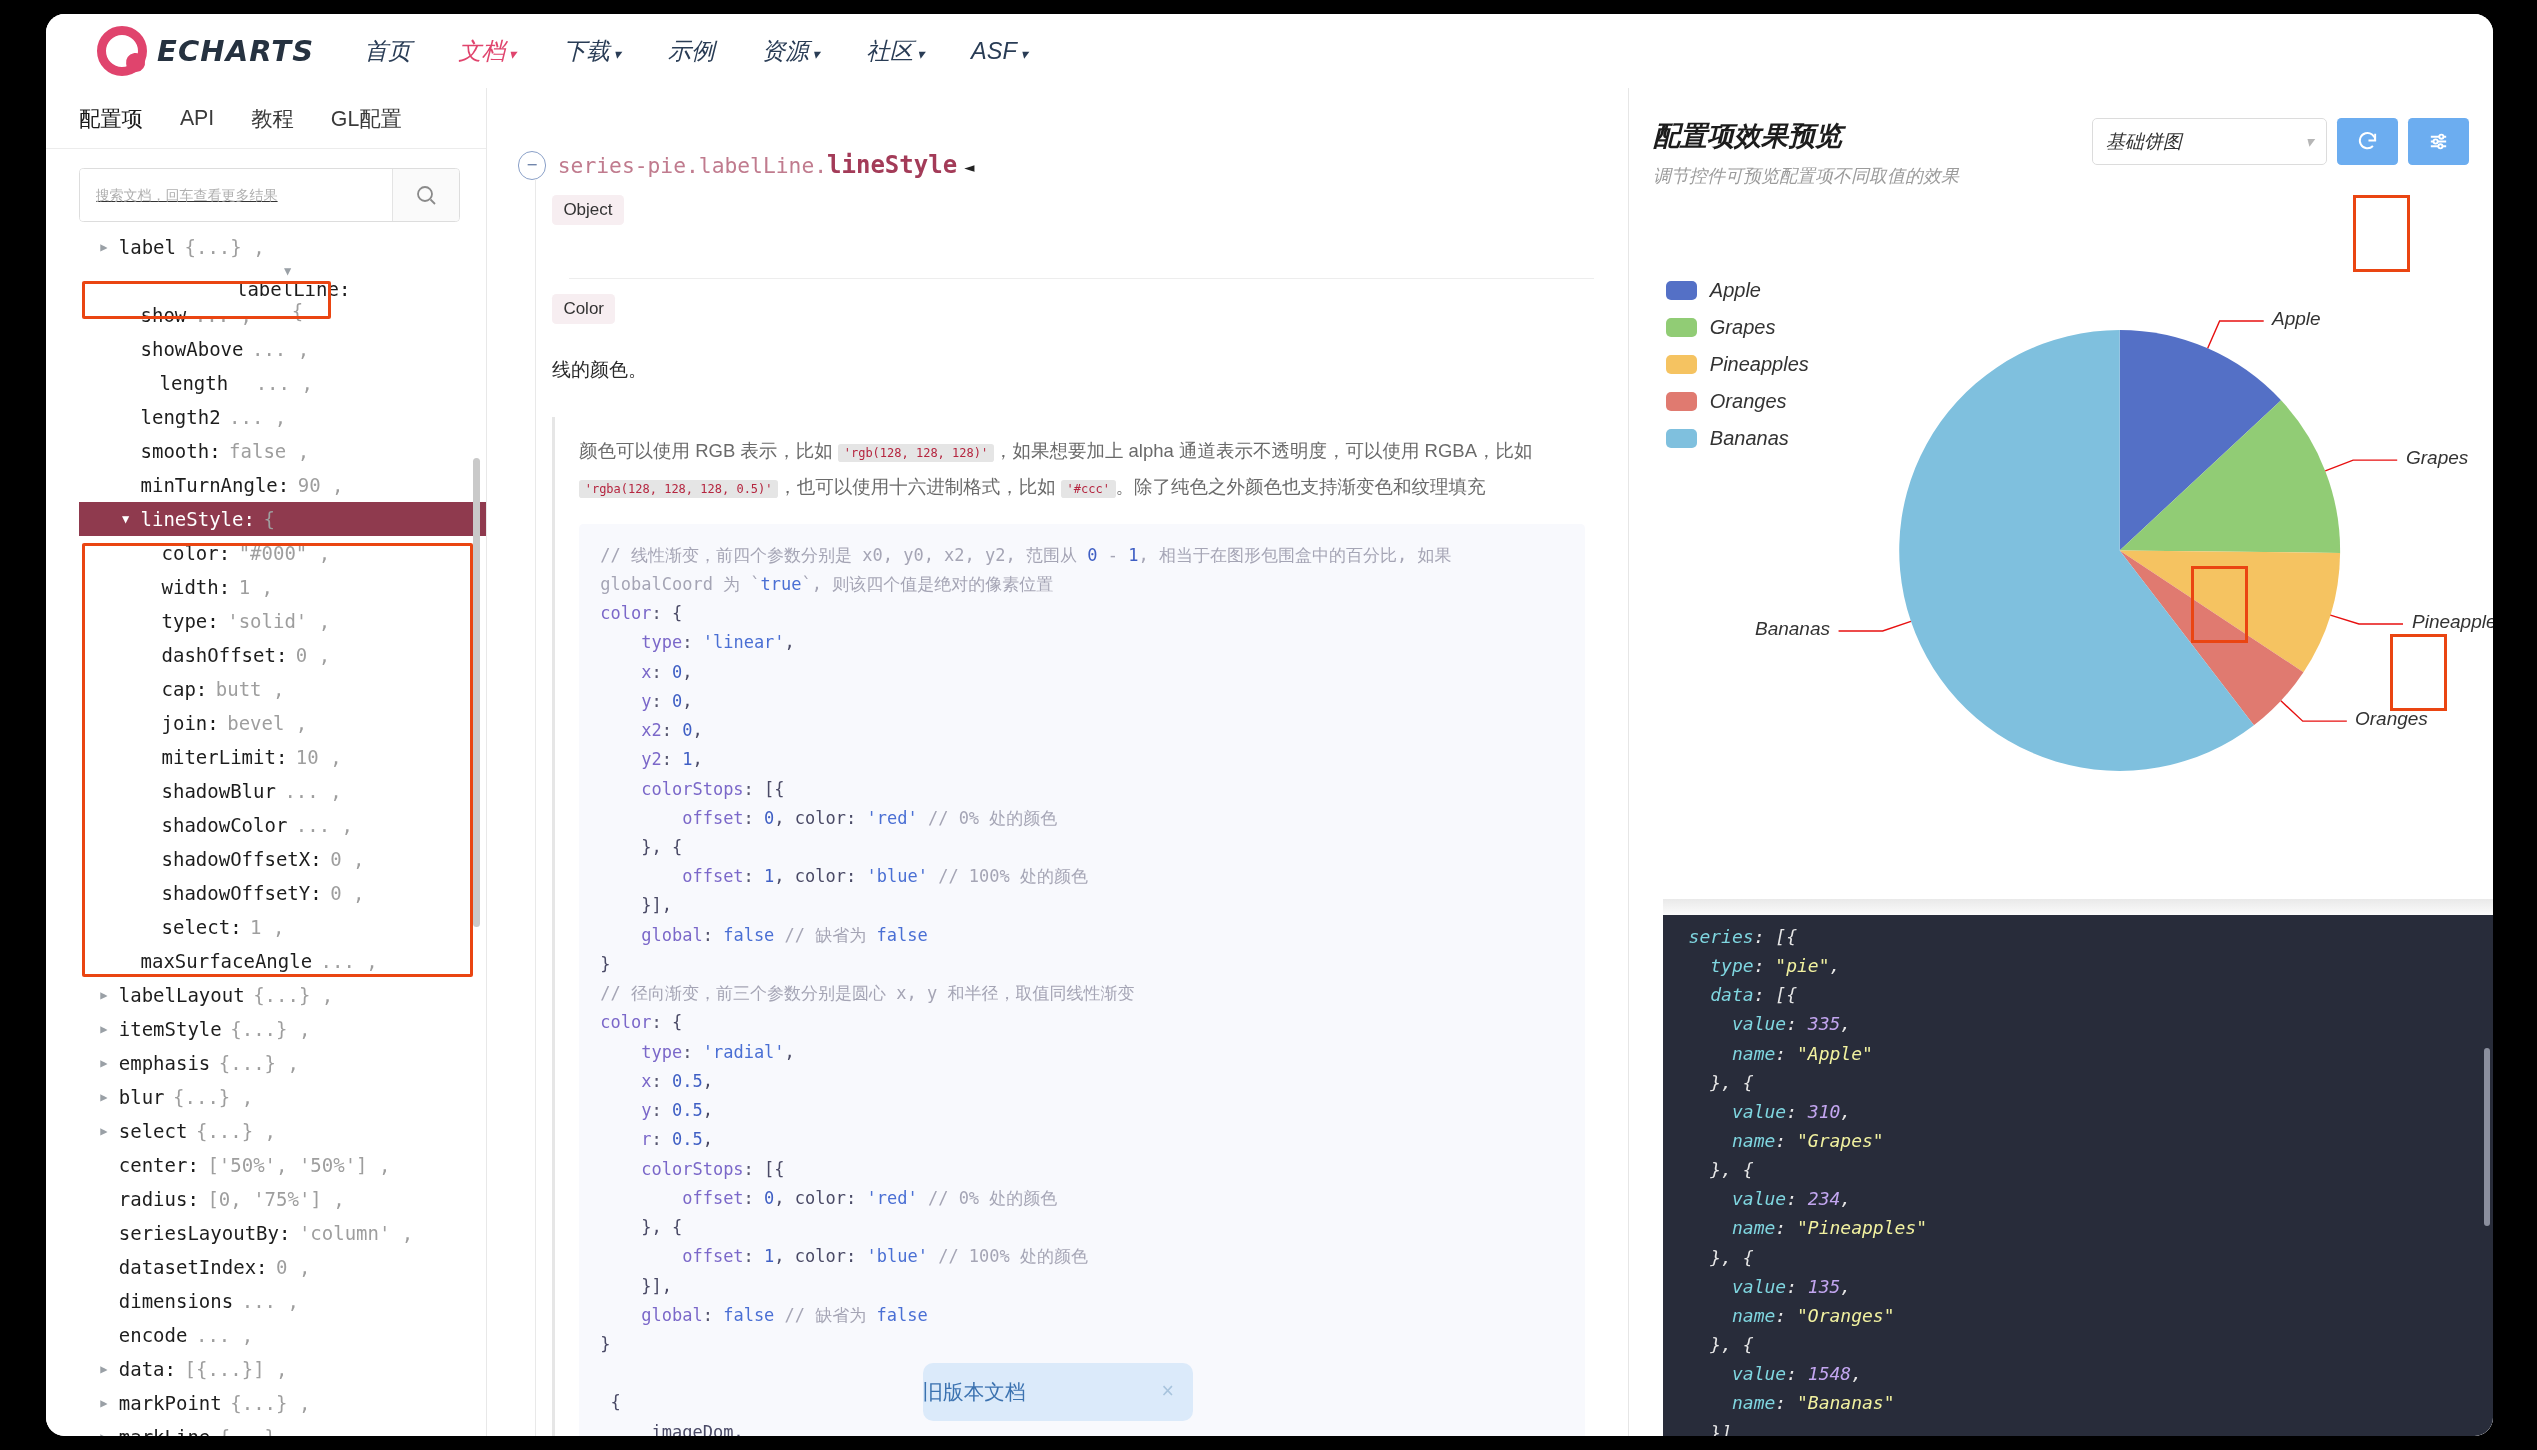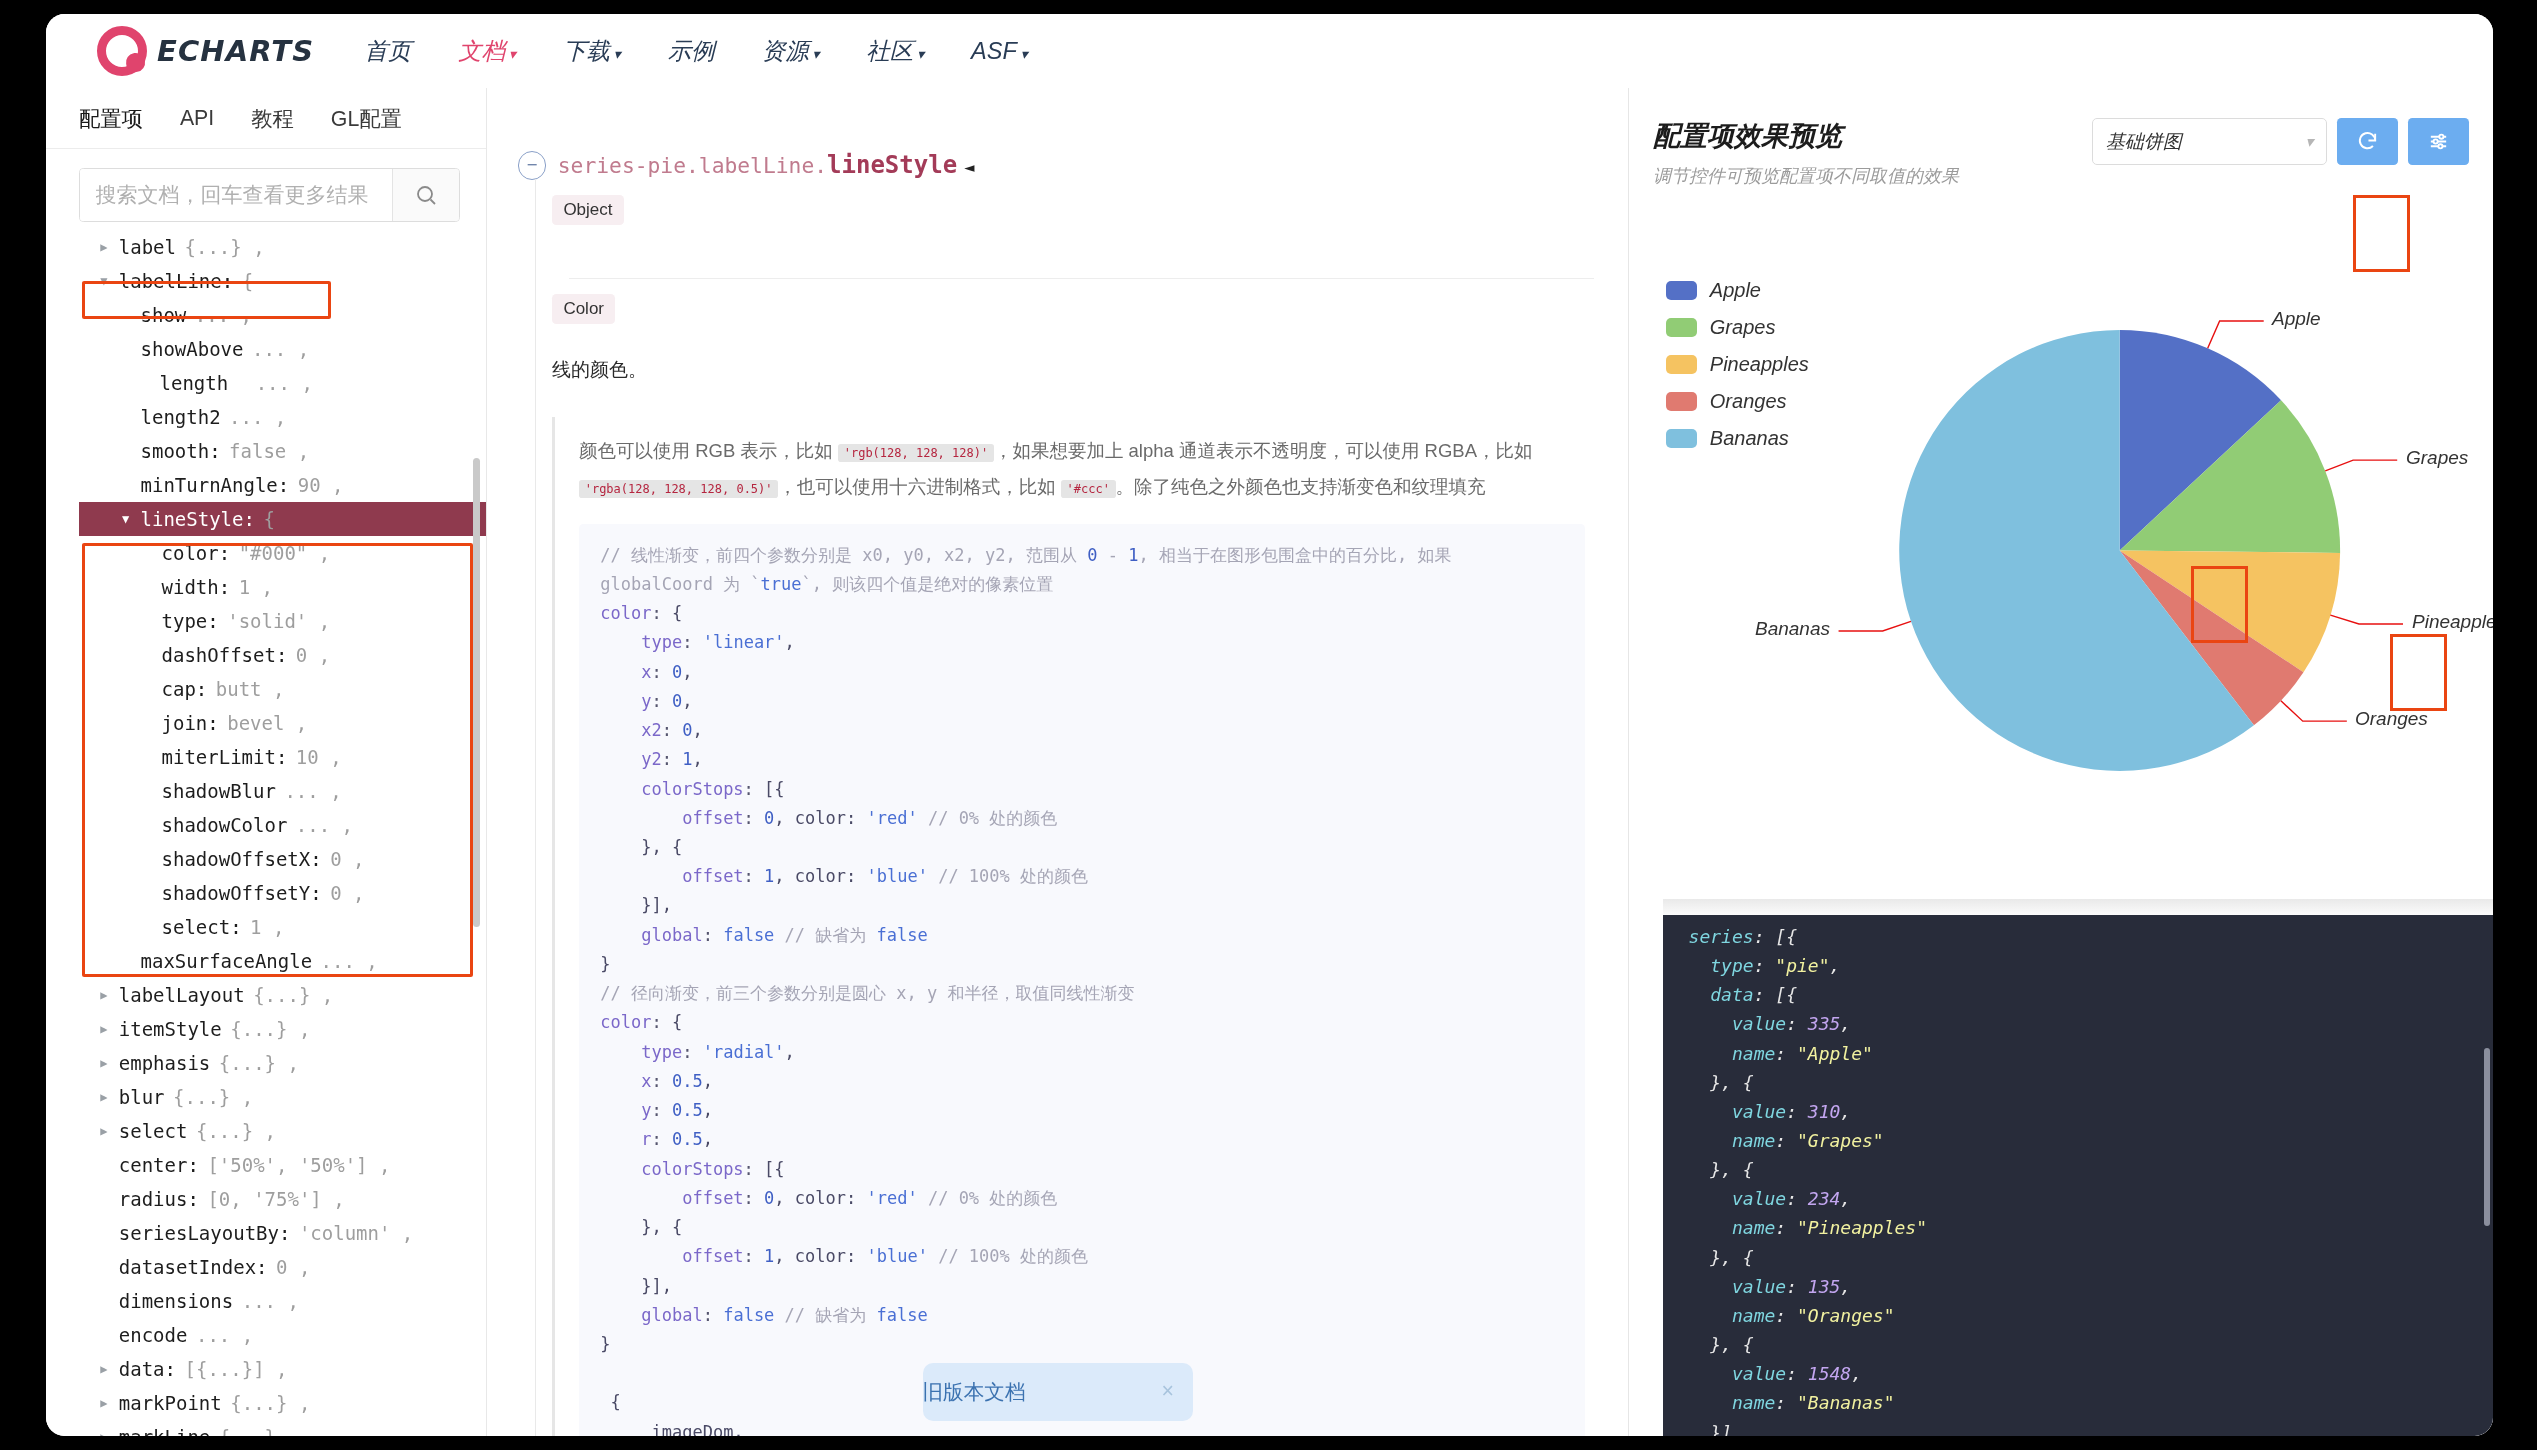--- a/index.html
+++ b/index.html
@@ -33,22 +33,22 @@
              border-right:0.7px solid #e8e8e8; }
   .doctabs { display:flex; gap:0; padding:0 33px; height:61px; align-items:center;
         border-bottom:0.7px solid #ececec; position:relative;}
   .doctab { font-size:21.3px; color:#3a3a3a; margin-right:37px; cursor:pointer; white-space:nowrap;}
   .doctab.active { color:#1a1a1a; font-weight:400; }
   .doctab.active:after { content:""; position:absolute; left:33px; top:-5.7px;
         width:94px; height:5.7px; background:#8f3a4e; }
   .searchwrap { padding:18.5px 25.6px 0 33px; }
   .searchbox { display:flex; height:54px; border:0.7px solid #ddd; border-radius:4.3px;
         overflow:hidden; }
-  .searchbox input { flex:1; border:0; outline:0; padding:0 15.6px; font-size:21px;
-        color:#333; font-family:"Liberation Sans",sans-serif; background:#fff;}
+  .searchbox input { flex:1; border:0; outline:0; padding:0 15.6px; font-size:14px;
+        color:#333; font-family:"Liberation Sans",sans-serif; background:#fff;text-decoration:underline;}
   .searchbox input::placeholder { color:#b0b0b0; }
   .searchbtn { width:67px; background:#fafafa; border-left:0.7px solid #e4e4e4;
         display:flex; align-items:center; justify-content:center; cursor:pointer; }
 
   .tree { position:absolute; left:0; right:0; top:142px; bottom:0; overflow:hidden;
           padding-left:33px; font-family:"DejaVu Sans Mono", monospace; font-size:19px;
           color:#222; }
   .trow { height:34px; display:flex; align-items:center; white-space:nowrap;
           position:relative; }
   .tri { width:18.5px; flex:none; color:#9aa0a6; font-size:12px; }
@@ -191,21 +191,21 @@
           </div>
         </div>
       </div>
 
       <div class="tree" id="tree">
           <div class="trow" style="padding-left: 21.3px;">
             <span class="tri closed"></span>
             <span class="key">label </span>
             <span class="val">{...} ,</span>
           </div>
-          <div class="trow" style="padding-left: 21.3px;">
+          <div class="trow" style="padding-left: 21.3px; flex-direction: column;">
             <span class="tri open"></span>
             <span class="key">labelLine: </span>
             <span class="val">{</span>
           </div>
           <div class="trow" style="padding-left: 43px;">
             <span class="tri blank"></span>
             <span class="key">show </span>
             <span class="val">... ,</span>
           </div>
           <div class="trow" style="padding-left: 43px;">

